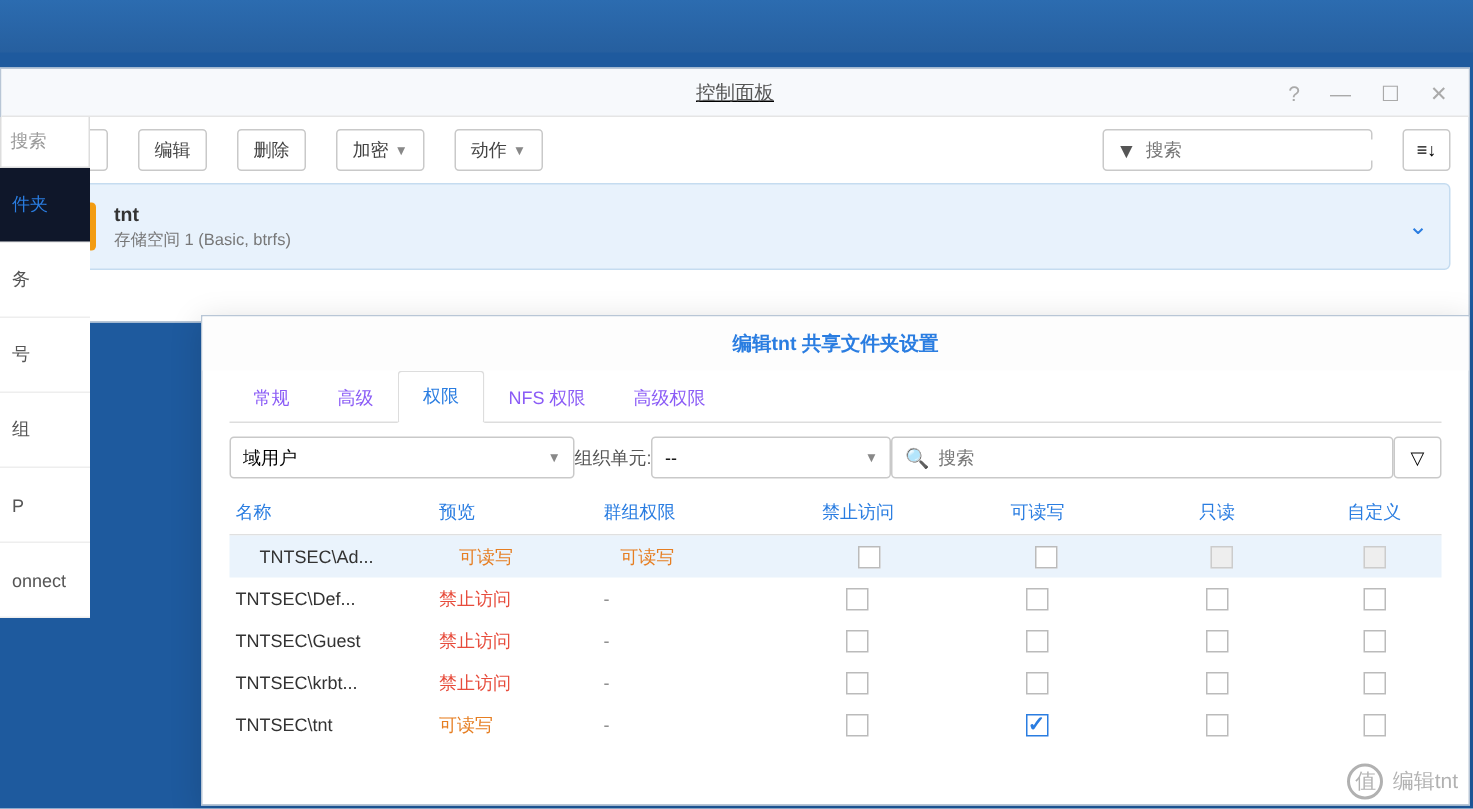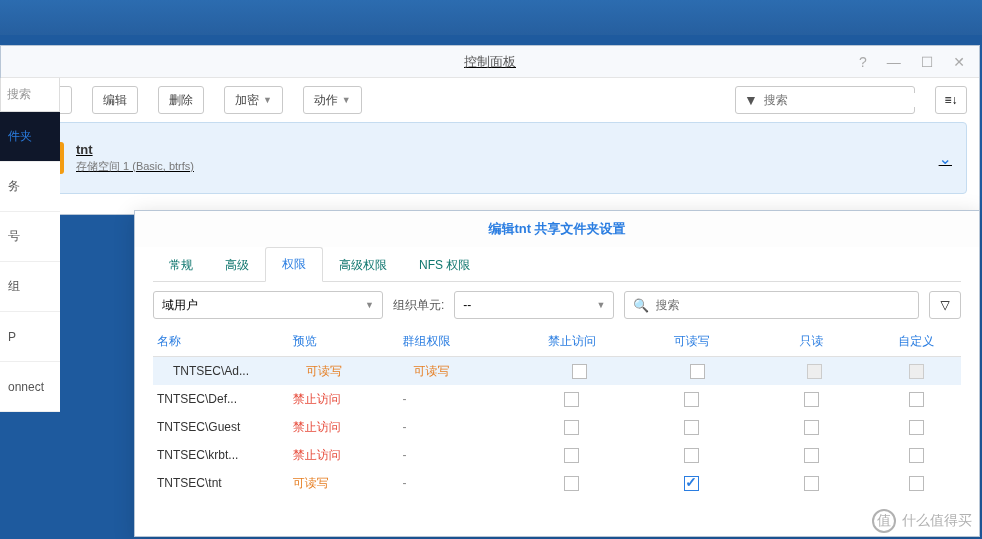--- a/index.html
+++ b/index.html
@@ -16,44 +16,44 @@
     
     .toolbar { height: 44px; padding: 8px 12px; display: flex; align-items: center; gap: 20px; }
     .tb-btn { height: 28px; padding: 0 10px; background: #fff; border: 1px solid #c9c9c9; border-radius: 3px; display: flex; align-items: center; gap: 4px; color: #444; cursor: pointer; font-size: 12px; }
     .caret { font-size: 9px; color: #888; }
     .tb-spacer { flex: 1; }
     .search-box { height: 28px; width: 180px; border: 1px solid #c9c9c9; border-radius: 3px; display: flex; align-items: center; padding: 0 8px; gap: 6px; }
     .search-box input { border: none; outline: none; flex: 1; font-size: 12px; }
     .filter-icon { color: #555; font-size: 14px; }
     .sort-btn { height: 28px; width: 32px; border: 1px solid #c9c9c9; border-radius: 3px; display: flex; align-items: center; justify-content: center; cursor: pointer; }
     
-    .folder-card { margin: 0 12px; height: 72px; background: #e8f2fc; border: 1px solid #c5dcf0; border-radius: 4px; display: flex; align-items: center; padding: 0 14px; gap: 12px; text-decoration: underline; }
+    .folder-card { margin: 0 12px; height: 58px; background: #e8f2fc; border: 1px solid #c5dcf0; border-radius: 4px; display: flex; align-items: center; padding: 0 14px; gap: 12px; }
     .folder-icon { width: 36px; height: 32px; background: #f39c12; border-radius: 3px; position: relative; display: flex; align-items: center; justify-content: center; }
     .folder-icon::before { content: ""; position: absolute; top: -4px; left: 0; width: 14px; height: 6px; background: #f39c12; border-radius: 2px 2px 0 0; }
     .share-glyph { color: #fff; font-size: 14px; font-weight: bold; }
     .folder-info { flex: 1; }
     .folder-name { font-weight: bold; color: #333; font-size: 13px; }
     .folder-sub { color: #777; font-size: 11px; margin-top: 2px; }
     .chevron { color: #2a7de1; font-size: 16px; }
     
     .sidebar { position: absolute; top: 78px; left: 0; width: 60px; background: #fff; }
     .sb-search { height: 34px; border: 1px solid #ddd; border-top: none; display: flex; align-items: center; padding: 0 6px; color: #999; }
     .sb-item { height: 50px; border-bottom: 1px solid #eee; display: flex; align-items: center; padding-left: 8px; color: #555; font-size: 12px; background: #fff; }
     .sb-item.active { background: #0f172a; color: #2a7de1; }
     
     .modal { position: absolute; top: 210px; left: 134px; right: 2px; bottom: 2px; background: #fff; border: 1px solid #b8c6d6; box-shadow: 0 4px 20px rgba(0,0,0,0.15); }
     .modal-title { height: 36px; display: flex; align-items: center; justify-content: center; background: #fdfdfd; }
     .modal-title span { color: #2a7de1; font-size: 13px; font-weight: bold; }
     
     .tabs { height: 36px; display: flex; align-items: flex-end; padding: 0 18px; border-bottom: 1px solid transparent; position: relative; }
     .tabs::after { content: ""; position: absolute; left: 18px; right: 18px; bottom: 0; height: 1px; background: #ddd; }
-    .tab { padding: 8px 16px; color: #0f766e; cursor: pointer; position: relative; z-index: 1; }
+    .tab { padding: 8px 16px; color: #8b5cf6; cursor: pointer; position: relative; z-index: 1; }
     .tab.active { color: #2a7de1; border: 1px solid #ddd; border-bottom: 1px solid #fff; border-radius: 3px 3px 0 0; background: #fff; }
     
-    .filter-row { height: 44px; padding: 8px 18px; display: flex; align-items: center; gap: 10px; }
+    .filter-row { height: 44px; padding: 8px 18px; display: flex; align-items: center; gap: 0; }
     .dropdown { height: 28px; border: 1px solid #c9c9c9; border-radius: 3px; display: flex; align-items: center; padding: 0 8px; justify-content: space-between; background: #fff; cursor: pointer; }
     .dd-user { width: 230px; }
     .dd-ou { width: 160px; }
     .ou-label { color: #555; }
     .search2 { flex: 1; height: 28px; border: 1px solid #c9c9c9; border-radius: 3px; display: flex; align-items: center; padding: 0 8px; gap: 6px; }
     .search2 input { border: none; outline: none; flex: 1; font-size: 12px; }
     .mag-icon { color: #888; font-size: 13px; }
     .filter-btn { height: 28px; width: 32px; border: 1px solid #c9c9c9; border-radius: 3px; display: flex; align-items: center; justify-content: center; cursor: pointer; }
     
     .grid { padding: 0 18px; }
@@ -165,22 +165,22 @@
 
 <div class="modal">
   <div class="modal-title">
     <span>编辑tnt 共享文件夹设置</span>
   </div>
 
   <div class="tabs">
     <div class="tab"><span>常规</span></div>
     <div class="tab"><span>高级</span></div>
     <div class="tab active"><span>权限</span></div>
+    <div class="tab"><span>NFS 权限</span></div>
     <div class="tab"><span>高级权限</span></div>
-    <div class="tab"><span>NFS 权限</span></div>
   </div>
 
   <div class="filter-row">
     <div class="dropdown dd-user">
       <span>域用户</span>
       <span class="caret">▼</span>
     </div>
     <span class="ou-label">组织单元:</span>
     <div class="dropdown dd-ou">
       <span>--</span>
@@ -250,14 +250,14 @@
     <div class="cell col-rw"><span class="cb checked"></span></div>
     <div class="cell col-ro"><span class="cb "></span></div>
     <div class="cell col-custom"><span class="cb "></span></div>
   </div>
       </div>
   </div>
 </div>
 
 <div class="watermark">
   <span class="wm-icon">值</span>
-  <span>什么值得买</span>
+  <span>编辑tnt</span>
 </div>
 
 </body></html>

